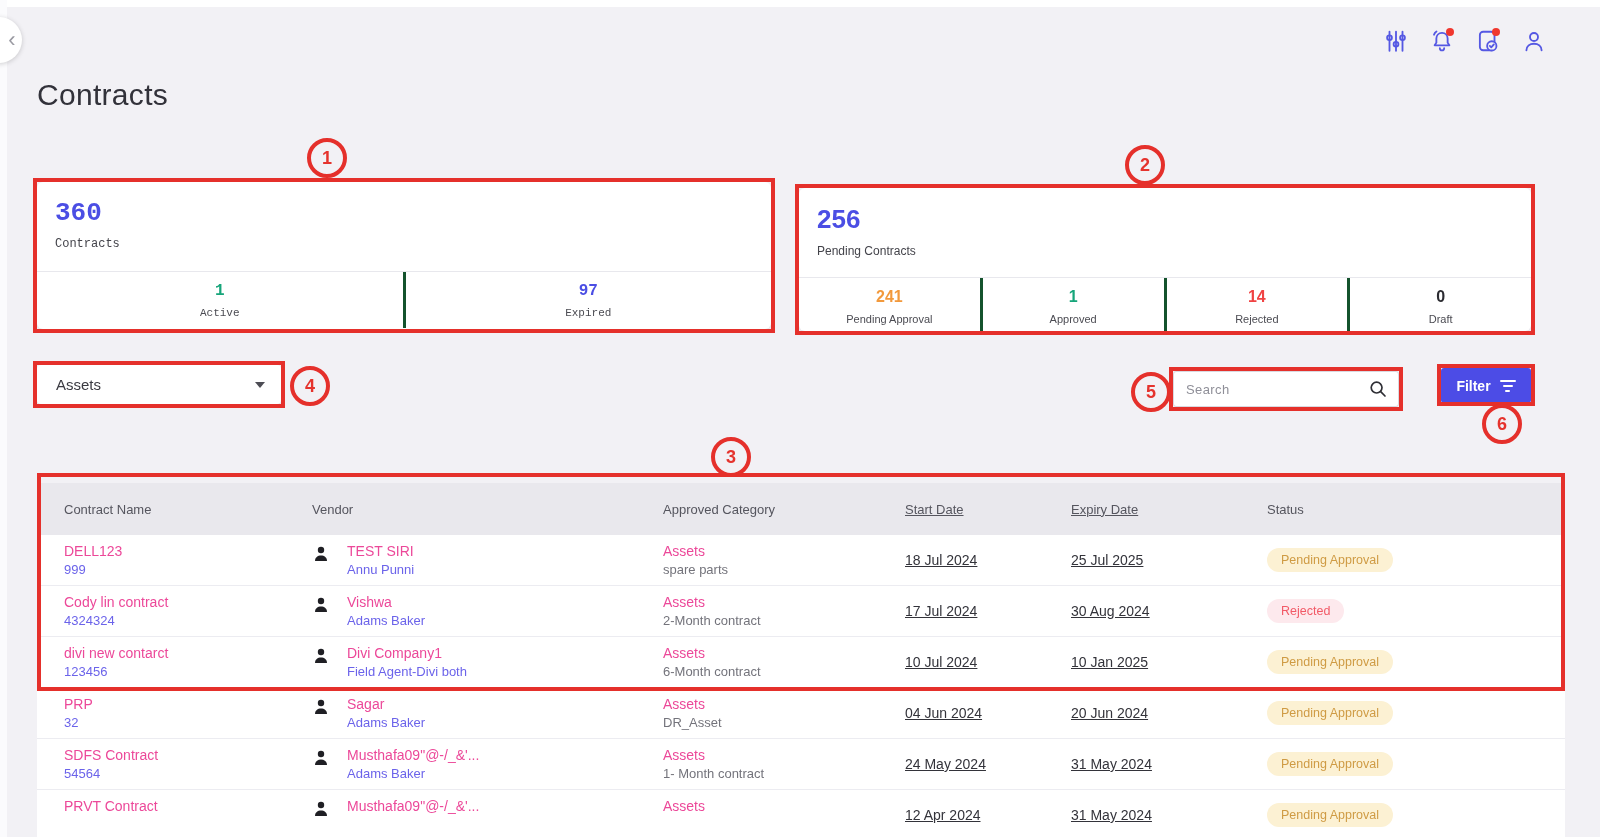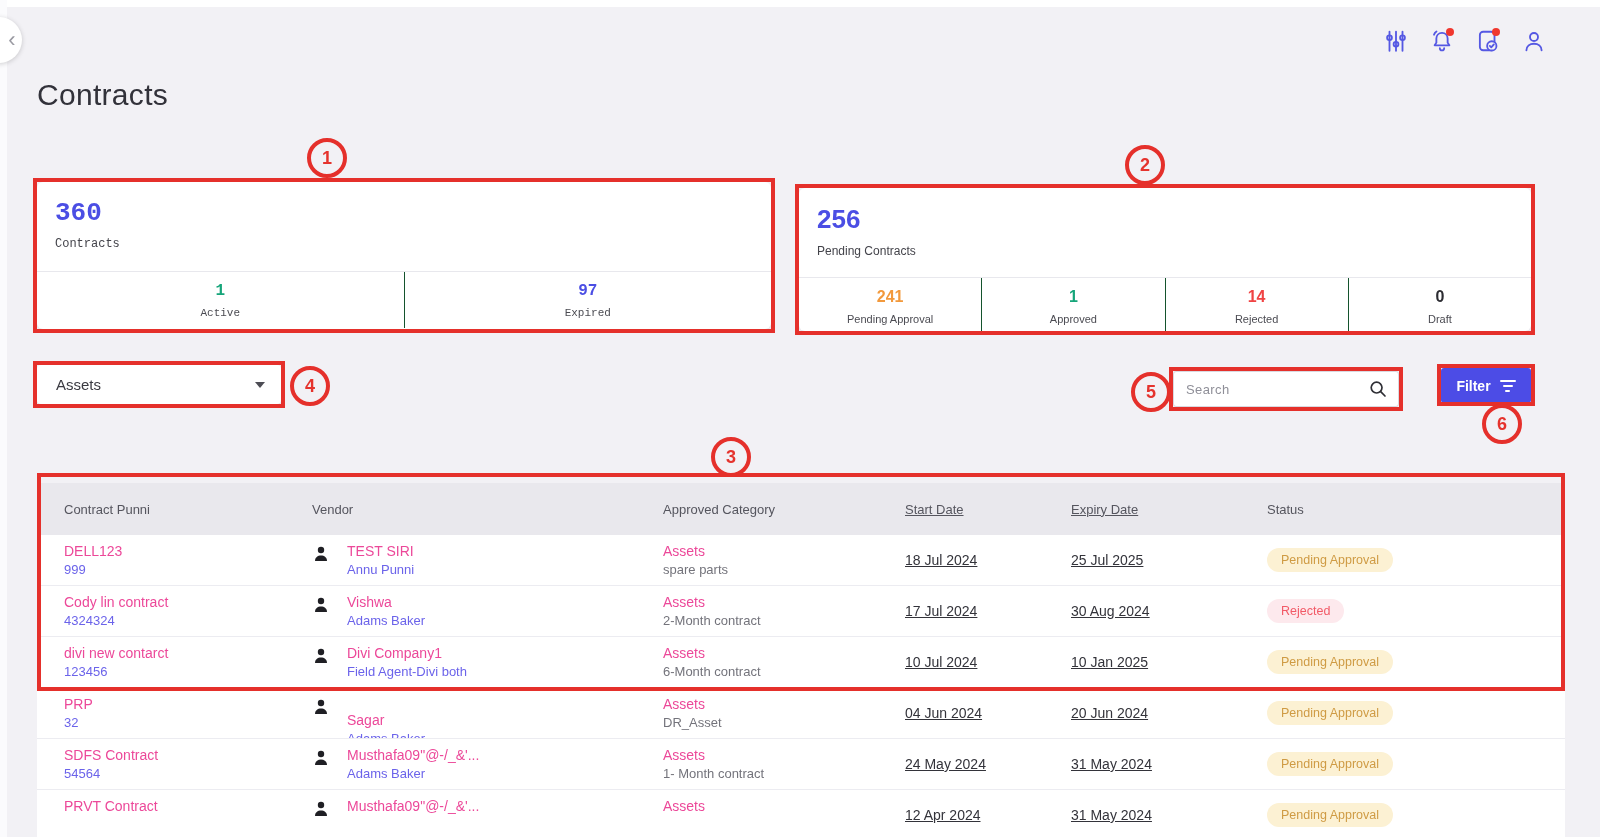--- a/index.html
+++ b/index.html
@@ -36,21 +36,21 @@
     box-shadow:0 1px 3px rgba(40,40,60,0.08);
   }
   .card-1 { left:37px; top:182px; width:734px; height:147px;font-family:Liberation Mono, monospace; }
   .card-2 { left:799px; top:188px; width:732px; height:143px; }
   .card-head { padding:16px 0 0 18px; height:89px; }
   .card-total { font-size:26px; font-weight:bold; color:#4b4ee4; }
   .card-label { font-size:12px; color:#43434a; margin-top:9px; }
   .card-stats { display:flex; border-top:1px solid #e8e8ed; height:57px; }
   .stat-cell {
     flex:1; display:flex; flex-direction:column; align-items:center; justify-content:center;
-    border-left:1px solid #14532d;
+    border-left:3px solid #14532d;
   }
   .stat-cell:first-child { border-left:none; }
   .stat-value { font-size:16px; font-weight:bold; }
   .stat-label { font-size:11px; color:#4b4b52; margin-top:7px; }
 
   .dropdown {
     position:absolute; left:37px; top:365px; width:244px; height:39px;
     background:#ffffff; border-radius:4px; box-shadow:0 1px 2px rgba(40,40,60,0.10);
     display:flex; align-items:center; cursor:pointer;
   }
@@ -237,21 +237,21 @@
   <span>Filter</span>
   <span class="filter-icon">
       <i></i>
       <i></i>
       <i></i>
     </span>
 </button>
 
 <div class="table">
   <div class="trow thead">
-    <div class="cell col-name">Contract Punni</div>
+    <div class="cell col-name">Contract Name</div>
     <div class="cell col-cat" style="padding-left:27px">Vendor</div>
     <div class="cell col-cat">Approved Category</div>
     <div class="cell col-start">Start Date</div>
     <div class="cell col-exp">Expiry Date</div>
     <div class="cell col-status">Status</div>
   </div>
 
   <div class="trow tbody-row">
     <div class="cell col-name two-line">
       <div class="line1">DELL123</div>
@@ -333,21 +333,21 @@
   <div class="trow tbody-row">
     <div class="cell col-name two-line">
       <div class="line1">PRP</div>
       <div class="line2 link">32</div>
     </div>
     <div class="cell col-vendor">
       <svg class="vendor-icon" viewBox="0 0 18 18">
           <circle cx="9" cy="5" r="3.2" fill="#1f1f24"></circle>
           <path d="M3 16 C3 12.5 5.7 10.6 9 10.6 S15 12.5 15 16 Z" fill="#1f1f24"></path>
         </svg>
-      <div class="two-line" style="padding-top:24px">
+      <div class="two-line" style="padding-top:8px">
         <div class="line1">Sagar</div>
         <div class="line2 link">Adams Baker</div>
       </div>
     </div>
     <div class="cell col-cat two-line">
       <div class="line1">Assets</div>
       <div class="line2 cat-sub">DR_Asset</div>
     </div>
     <div class="cell col-start">04 Jun 2024</div>
     <div class="cell col-exp">20 Jun 2024</div>

